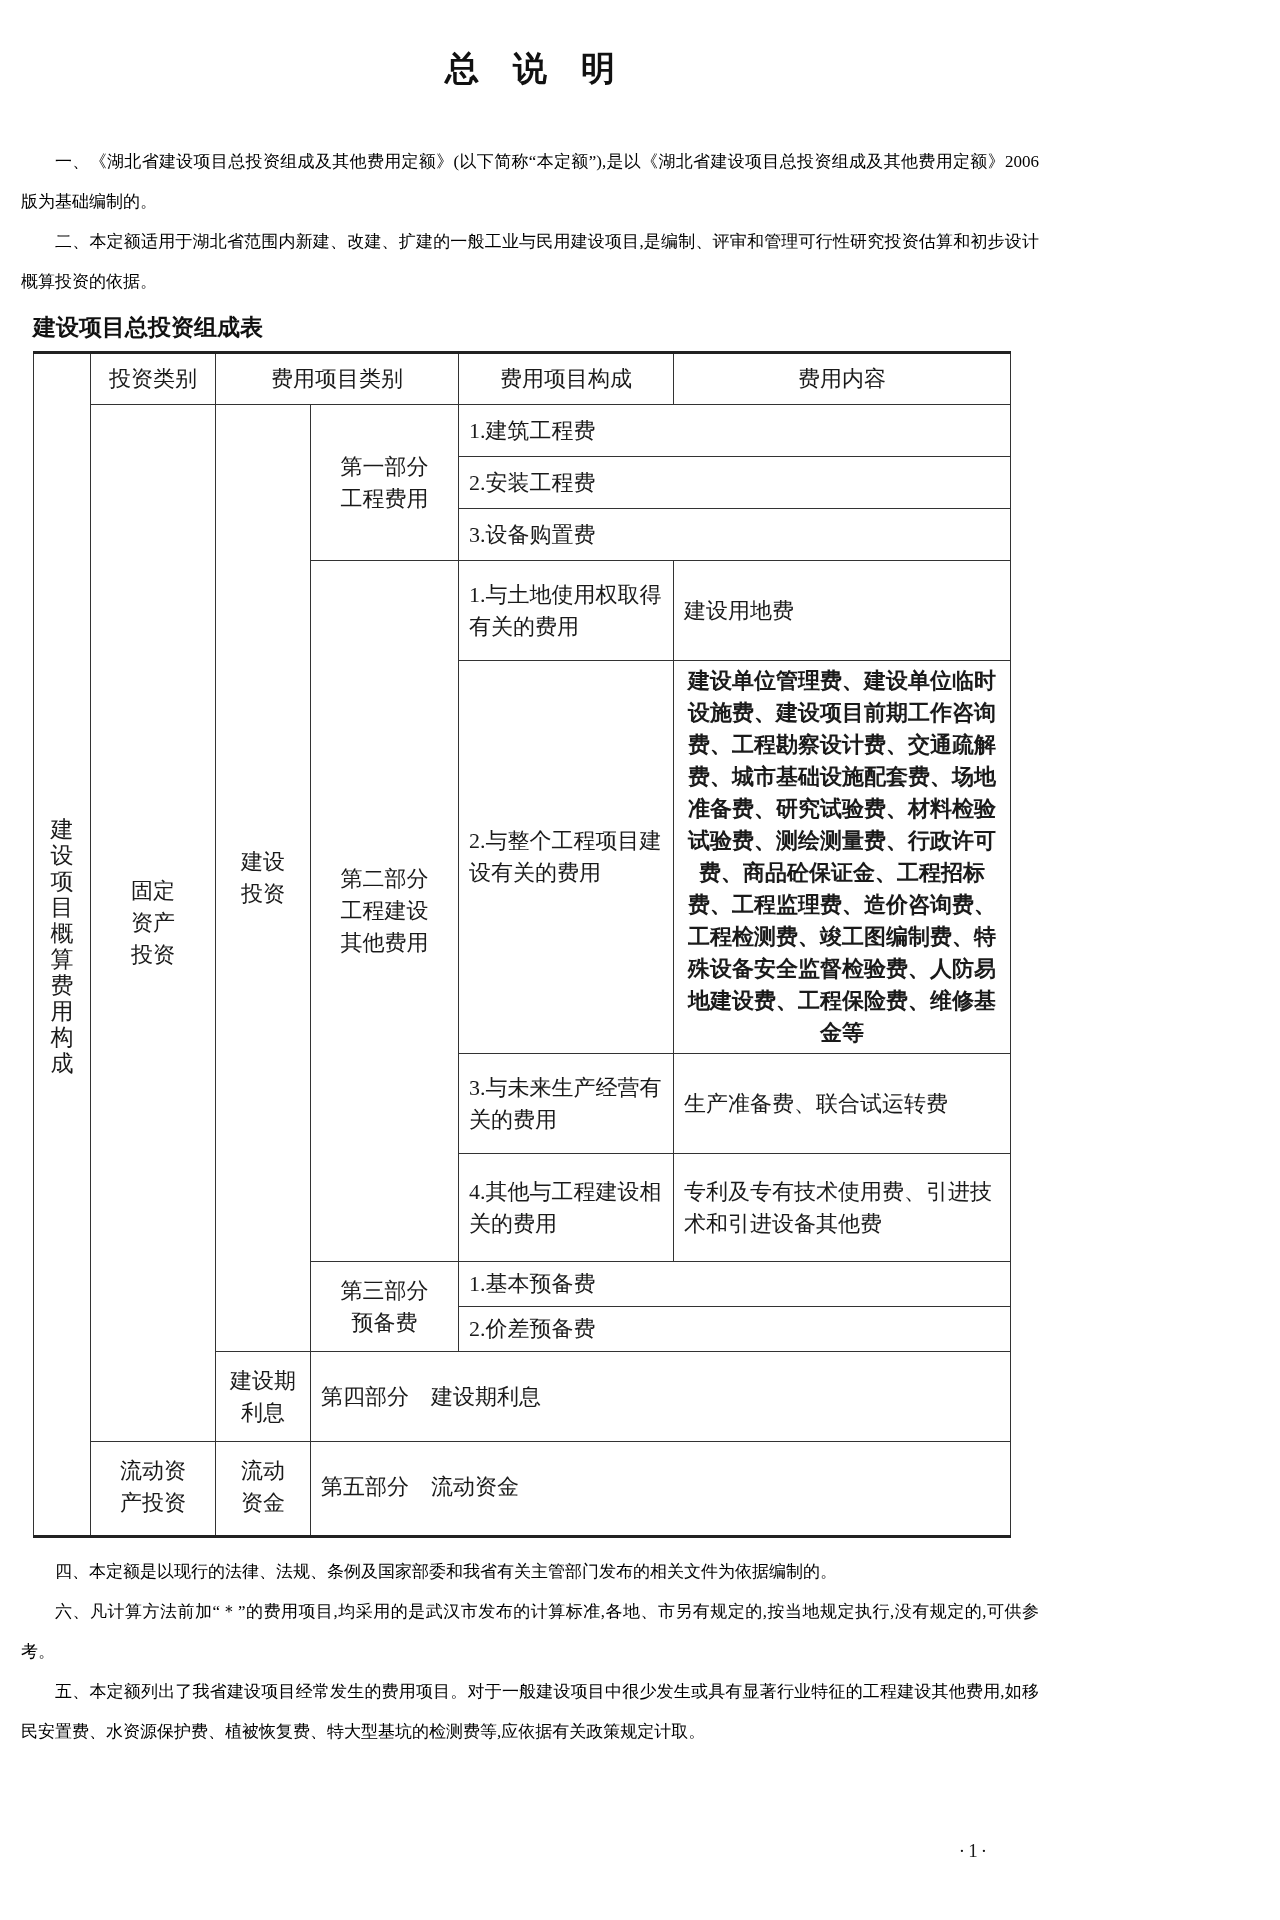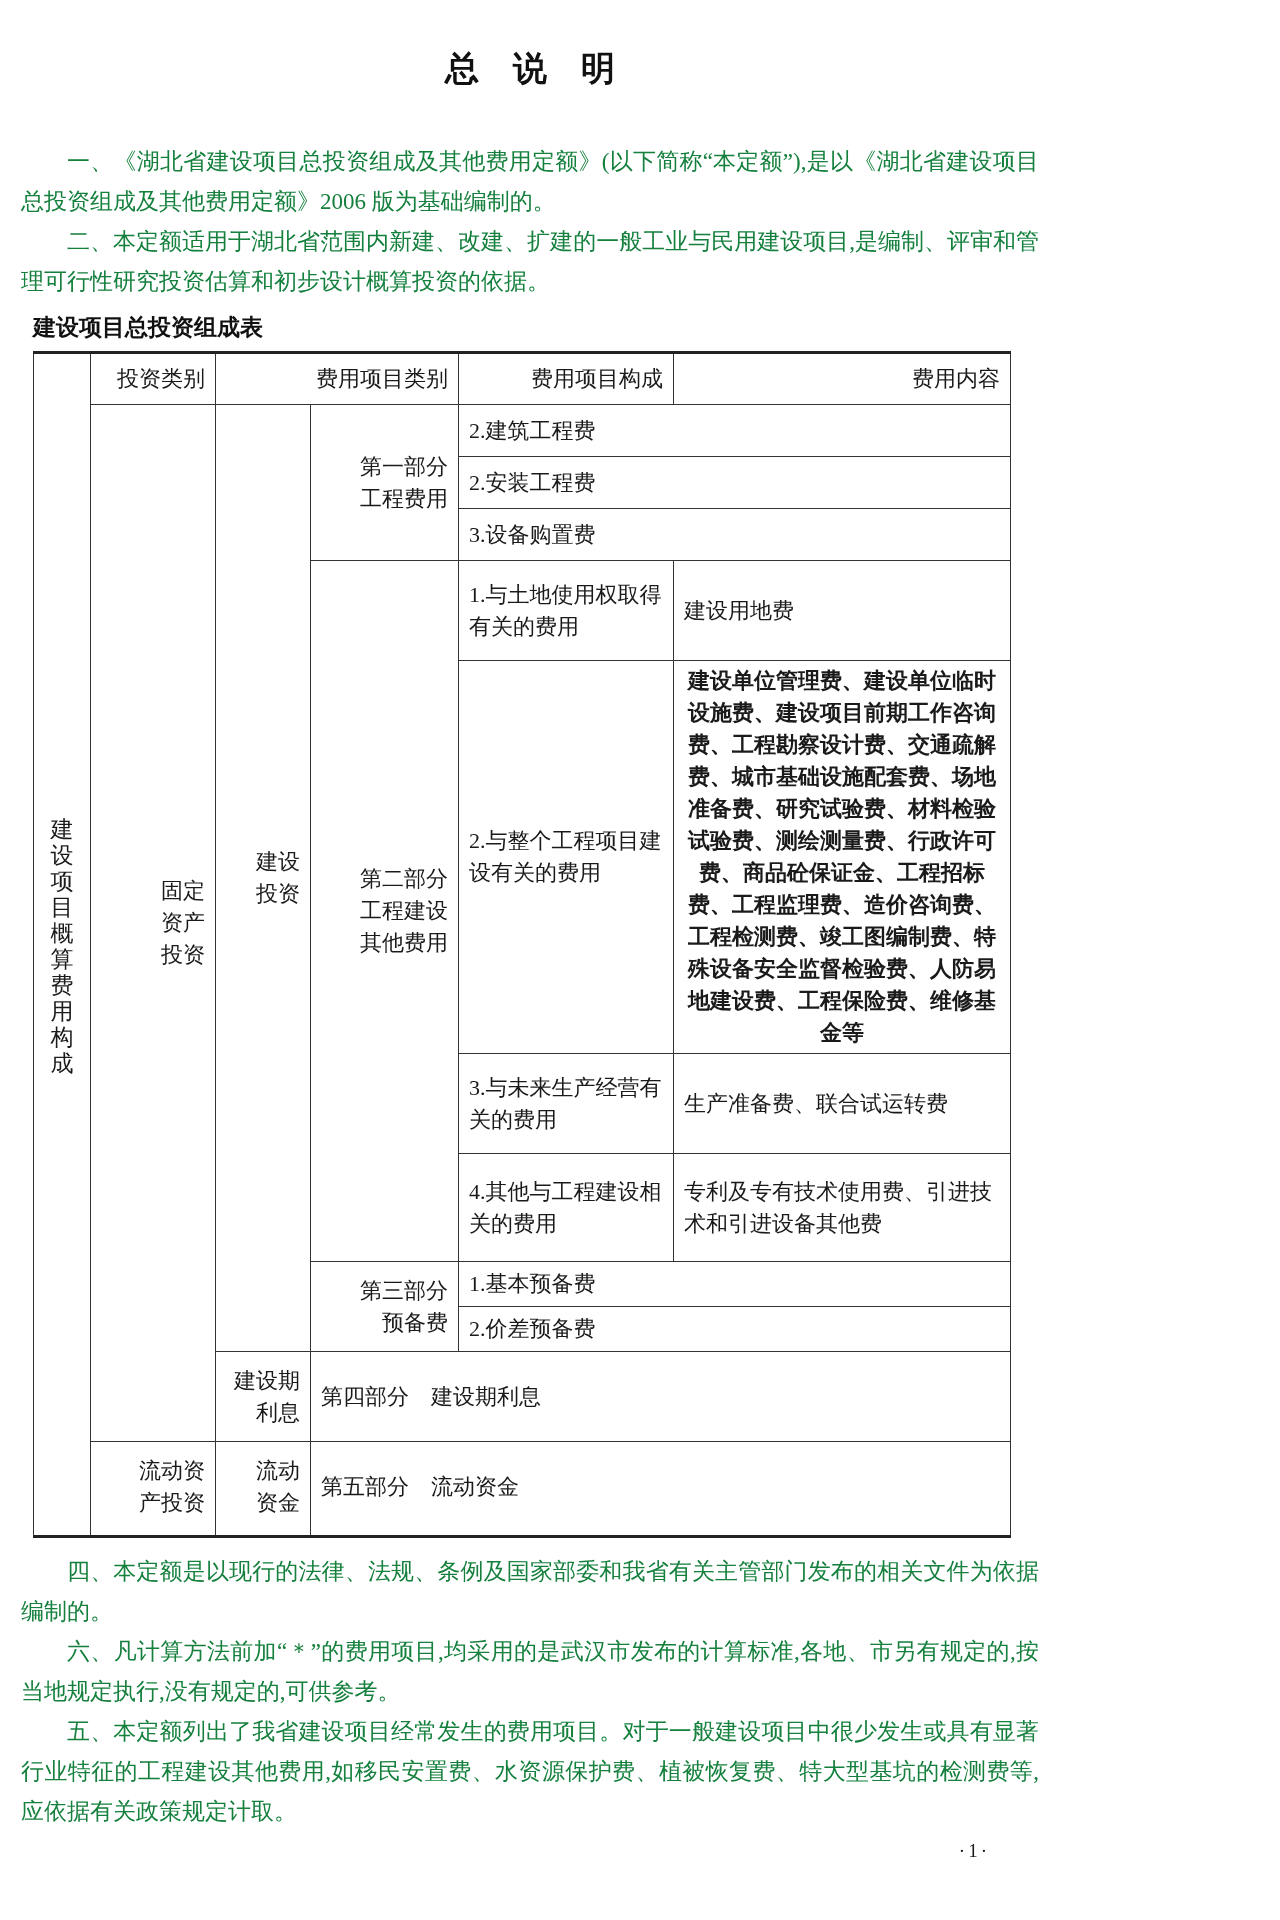--- a/index.html
+++ b/index.html
@@ -13,41 +13,41 @@
     position:relative;width:1280px;height:1920px;box-sizing:border-box;
     padding:42px 0 0 0;overflow:hidden;
   }
   .content{width:1018px;margin-left:21px;}
   .doc-title{
     font-family:"Liberation Sans","DejaVu Sans",sans-serif;
     font-weight:700;font-size:34px;line-height:44px;
     text-align:center;color:#111;margin:4px 0 52px 0;
   }
   .para{
-    font-size:23px;line-height:40px;text-align:justify;
-    text-indent:2em;margin:0;color:#15803d;
+    font-size:17px;line-height:40px;text-align:justify;
+    text-indent:2em;margin:0;color:#000000;
   }
   .table-title{
     font-family:"Liberation Sans","DejaVu Sans",sans-serif;
     font-weight:700;font-size:23px;text-align:left;
     width:977px;margin:10px 0 8px 12px;color:#111;
   }
   table.main{
     width:977px;margin-left:12px;
     border-collapse:collapse;table-layout:fixed;
     border-top:3px solid #222;border-bottom:3px solid #222;
     border-left:1px solid #333;border-right:1px solid #333;
   }
   table.main td{
     border:1px solid #333;
     font-size:22px;line-height:32px;color:#1a1a1a;
     padding:4px 10px;vertical-align:middle;
     overflow:hidden;
   }
-  td.center{text-align:right;}
+  td.center{text-align:center;}
   td.left{text-align:left;}
   .pre{white-space:pre-line;}
   td.side-cell{padding:4px 2px;text-align:center;}
   .vertical-stack{
     display:inline-block;width:1em;
     word-break:break-all;line-height:26px;letter-spacing:0;
     text-align:center;font-size:23px;margin-top:8px;
   }
   td.longtext{line-height:33px;padding:8px 10px 8px 12px;text-align:center;font-weight:bold;}
   td.part-merged{padding-left:26px;}
@@ -98,21 +98,21 @@
           <td class="center">费用内容</td>
         </tr>
         <tr class="h-r1">
           <td class="center pre" rowspan="10">固定
 资产
 投资</td>
           <td class="center pre" rowspan="9">建设
 投资</td>
           <td class="center pre" rowspan="3">第一部分
 工程费用</td>
-          <td class="left" colspan="2">2.建筑工程费</td>
+          <td class="left" colspan="2">1.建筑工程费</td>
         </tr>
         <tr class="h-r2">
           <td class="left" colspan="2">2.安装工程费</td>
         </tr>
         <tr class="h-r3">
           <td class="left" colspan="2">3.设备购置费</td>
         </tr>
         <tr class="h-r4">
           <td class="center pre" rowspan="4">第二部分
 工程建设

